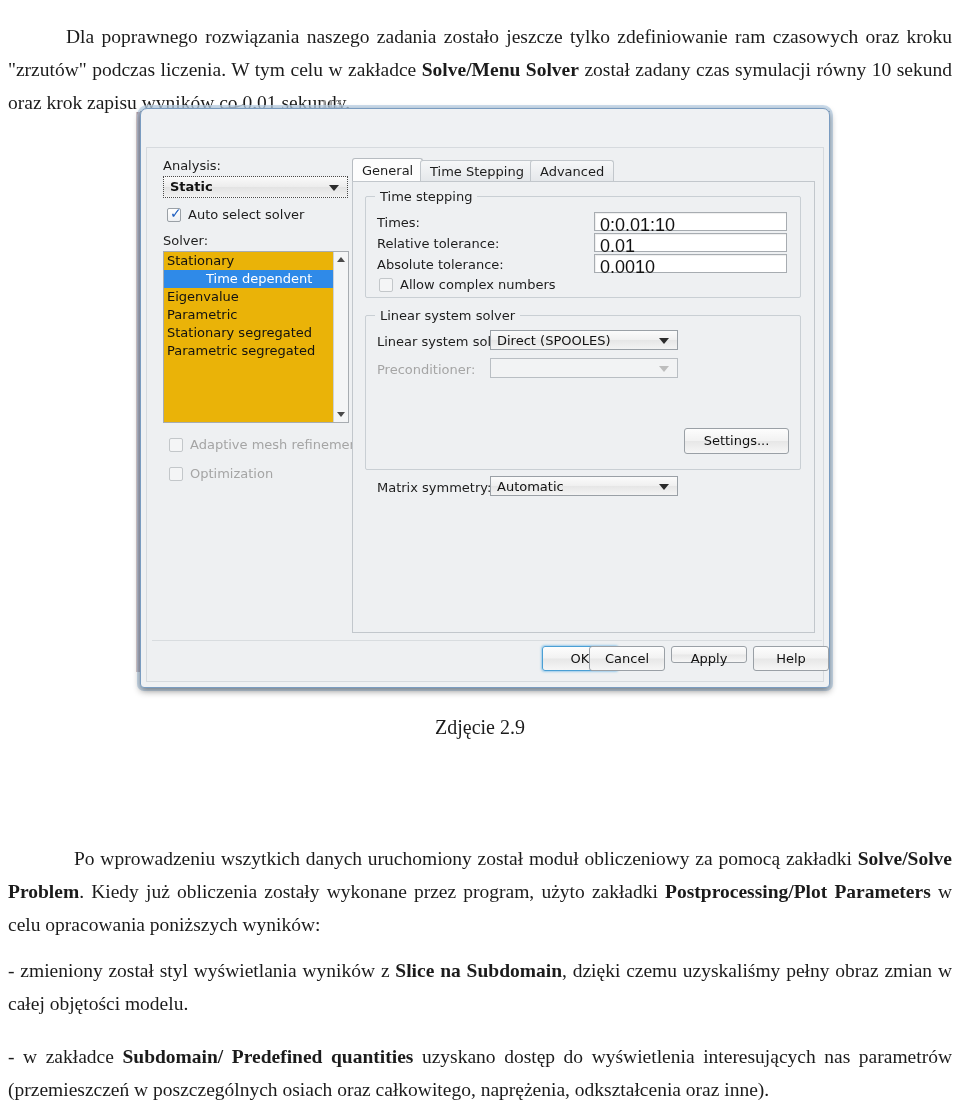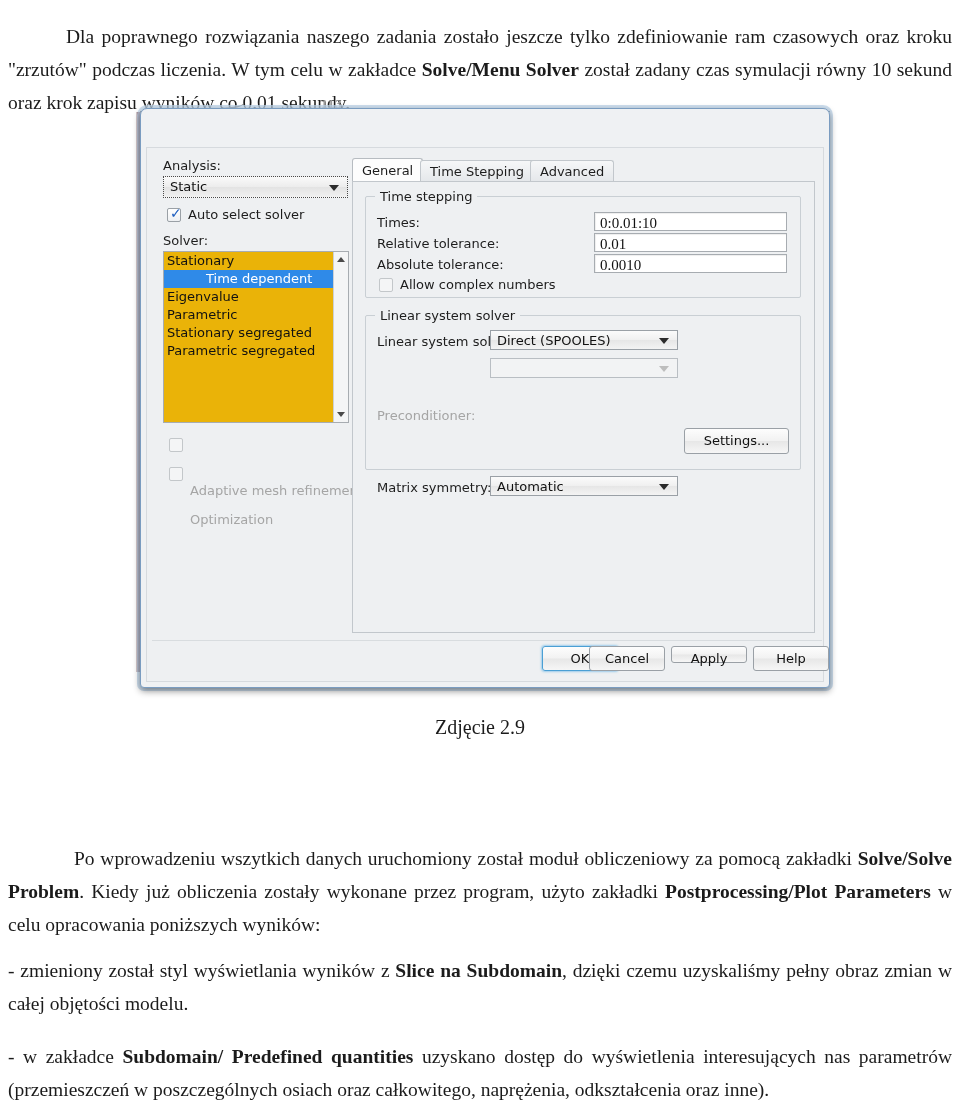--- a/index.html
+++ b/index.html
@@ -153,42 +153,42 @@
     box-sizing: border-box;
   }
 
   
   .w-label {
     font-family: "DejaVu Sans", sans-serif;
     font-size: 13px;
     color: #1d1d1d;
     white-space: nowrap;
   }
-  .w-label.dim { color: #a5a5a5; margin-top: 46px; }
+  .w-label.dim { color: #a5a5a5; }
   .grp-title {
     position: absolute;
     font-family: "DejaVu Sans", sans-serif;
     font-size: 13px;
     color: #1d1d1d;
     background: #eef0f2;
     padding: 0 5px;
   }
   .groupbox {
     position: absolute;
     border: 1px solid #c9cfd4;
     border-radius: 2px;
     background: transparent;
   }
   .textbox {
     position: absolute;
     background: #ffffff;
     border: 1px solid #a7acb1;
     box-sizing: border-box;
-    font-family: Liberation Serif, serif;
-    font-size: 15px;
+    font-family: Liberation Sans, sans-serif;
+    font-size: 18px;
     color: #111;
     padding: 2px 0 0 5px;
     box-shadow: inset 1px 1px 1px rgba(0,0,0,.07);
   }
   .combo {
     position: absolute;
     background: linear-gradient(to bottom,#fbfbfb 0%, #f0f0f0 48%, #e6e6e6 52%, #f3f3f3 100%);
     border: 1px solid #9aa0a6;
     box-sizing: border-box;
     font-family: "DejaVu Sans", sans-serif;
@@ -205,20 +205,21 @@
     margin-top: -2px;
     width: 0; height: 0;
     border-left: 5px solid transparent;
     border-right: 5px solid transparent;
     border-top: 6px solid #2b2b2b;
   }
   .combo.disabled .arrow { border-top-color: #bdbdbd; }
   .combo.dotted {
     border: 1px dotted #4a4a4a;
     background: linear-gradient(to bottom,#fafafa 0%, #ececec 50%, #e3e3e3 52%, #f1f1f1 100%);
+    font-weight: bold;
   }
   .chk {
     position: absolute;
     width: 14px; height: 14px;
     border: 1px solid #9aa0a6;
     background: linear-gradient(to bottom,#ffffff,#eef0f2);
     box-sizing: border-box;
     border-radius: 2px;
   }
   .chk.dim { border-color: #c3c7ca; background: #f4f5f6; }

